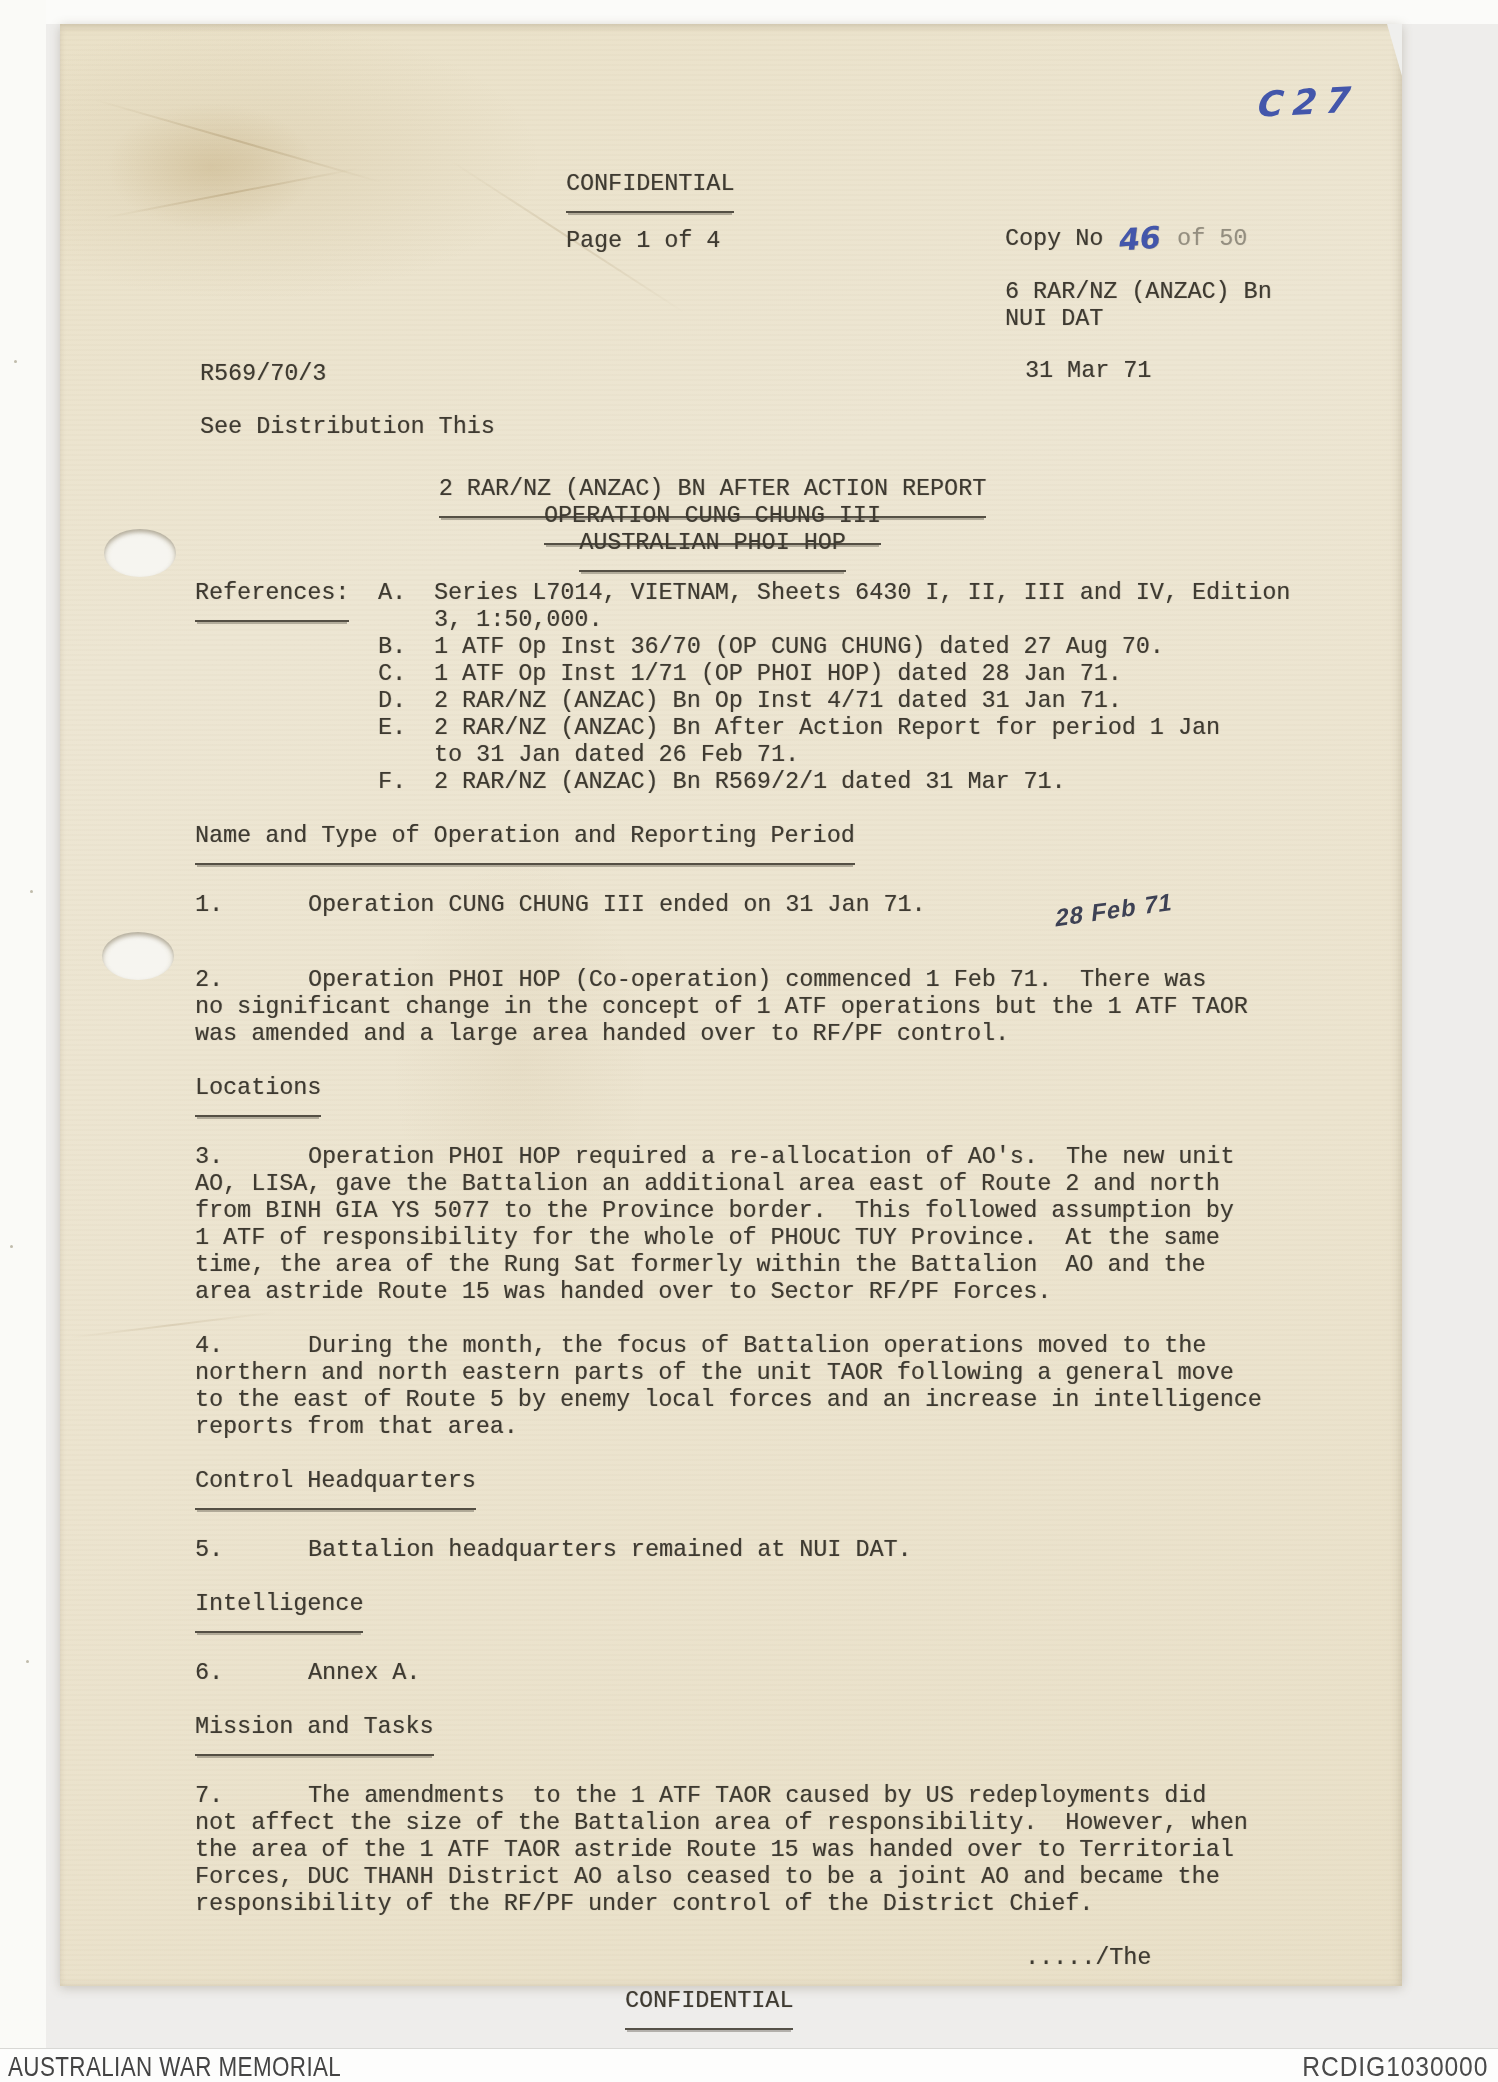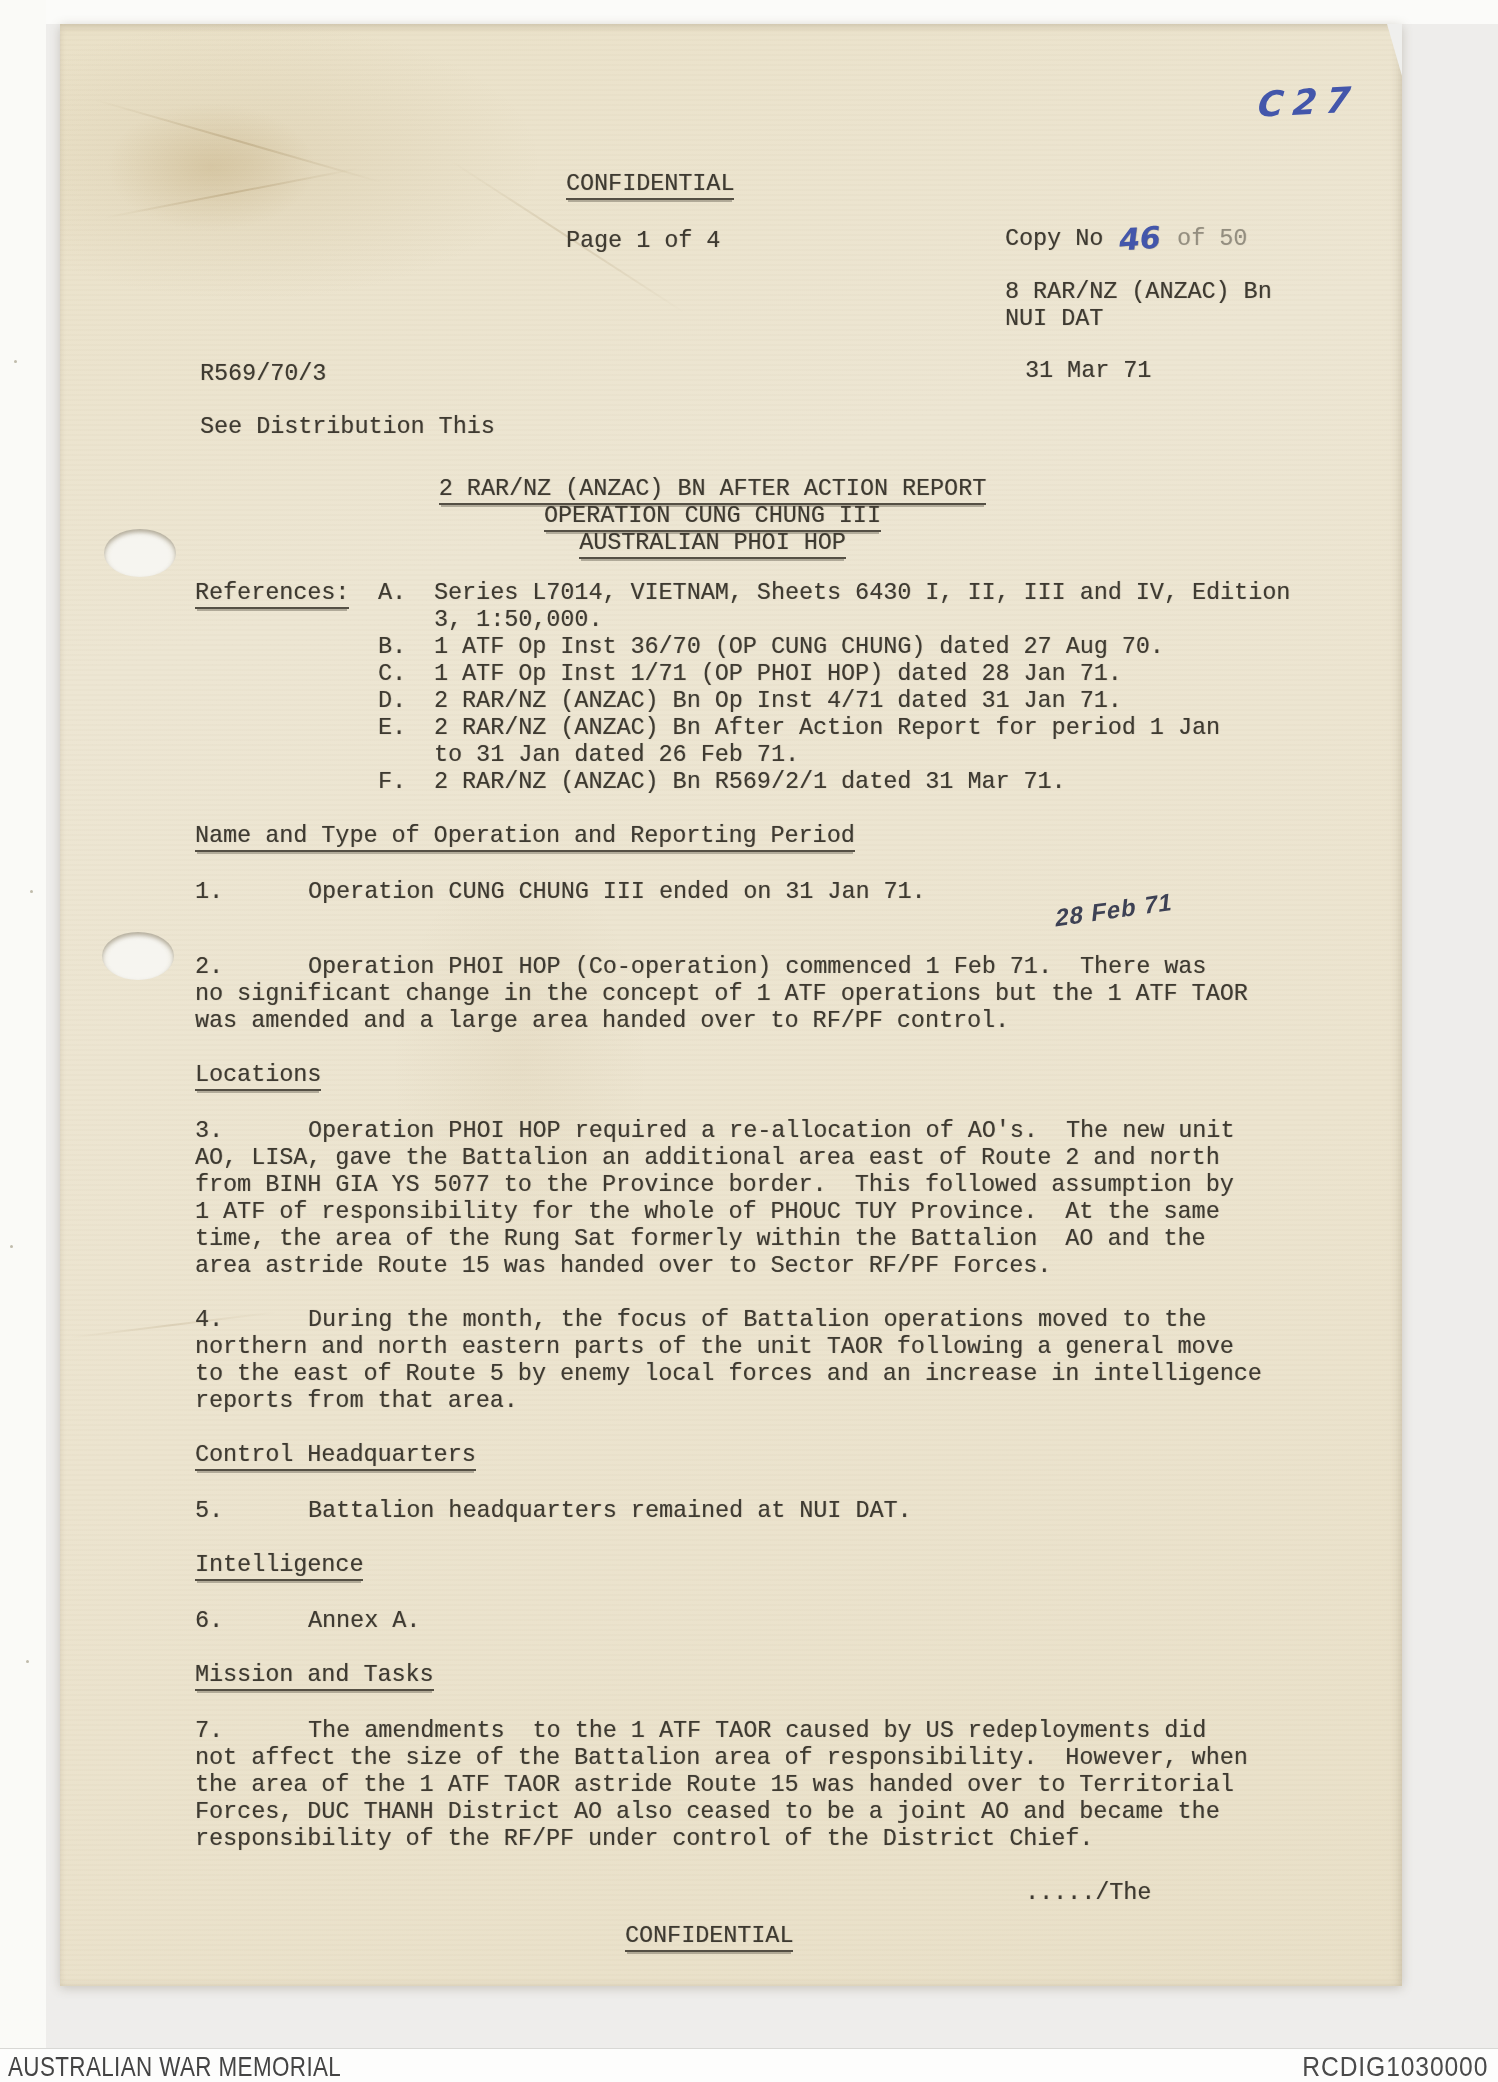--- a/index.html
+++ b/index.html
@@ -33,21 +33,21 @@
 
   .hole{position:absolute;width:72px;height:48px;border-radius:50%;
     background:radial-gradient(ellipse at 50% 58%, #f6f5f0 55%, #e9e4d4 100%);
     box-shadow: inset 0 3px 4px rgba(118,106,80,.5);}
 
   .type{
     font-family:"Liberation Mono","DejaVu Sans Mono",monospace;
     font-size:23.4px;line-height:27px;color:var(--ink);
     text-shadow:.5px .4px .8px rgba(62,58,49,.45);
   }
-  .u{display:inline-block;border-bottom:2px solid rgba(58,53,44,.85);padding-bottom:0;
+  .u{display:inline-block;border-bottom:2px solid rgba(58,53,44,.85);padding-bottom:13px;
      box-shadow:0 4px 0 -2px rgba(70,64,52,.35);}
   .abs{position:absolute;white-space:pre;}
   .faint{opacity:.5;}
 
   .hand{
     font-family:"DejaVu Sans",sans-serif;font-style:italic;color:var(--blue-ink);
     display:inline-block;
   }
   .c27{position:absolute;left:1198px;top:58px;font-size:35px;letter-spacing:9px;
        transform:rotate(-3deg) skewX(-8deg);font-weight:bold;}
@@ -105,21 +105,21 @@
 
     <div class="hole" style="left:44px;top:505px;"></div>
     <div class="hole" style="left:42px;top:908px;"></div>
 
     <div class="hand c27">C27</div>
     <div class="note28">28 Feb 71</div>
 
     <span class="type abs u" style="left:506px;top:147px;">CONFIDENTIAL</span>
     <span class="type abs" style="left:506px;top:204px;">Page 1 of 4</span>
     <span class="type abs" style="left:945px;top:202px;"><span>Copy No</span> <span class="hand copy-no">46</span> <span class="faint">of 50</span></span>
-    <span class="type abs" style="left:945px;top:255px;">8 RAR/NZ (ANZAC) Bn</span>
+    <span class="type abs" style="left:945px;top:255px;">6 RAR/NZ (ANZAC) Bn</span>
     <span class="type abs" style="left:945px;top:282px;">NUI DAT</span>
     <span class="type abs" style="left:140px;top:337px;">R569/70/3</span>
     <span class="type abs" style="left:965px;top:334px;">31 Mar 71</span>
     <span class="type abs" style="left:140px;top:390px;">See Distribution This</span>
 
     <div class="titles" id="titles">
         <div><span class="type u">2 RAR/NZ (ANZAC) BN AFTER ACTION REPORT</span></div>
         <div><span class="type u">OPERATION CUNG CHUNG III</span></div>
         <div><span class="type u">AUSTRALIAN PHOI HOP</span></div>
       </div>

